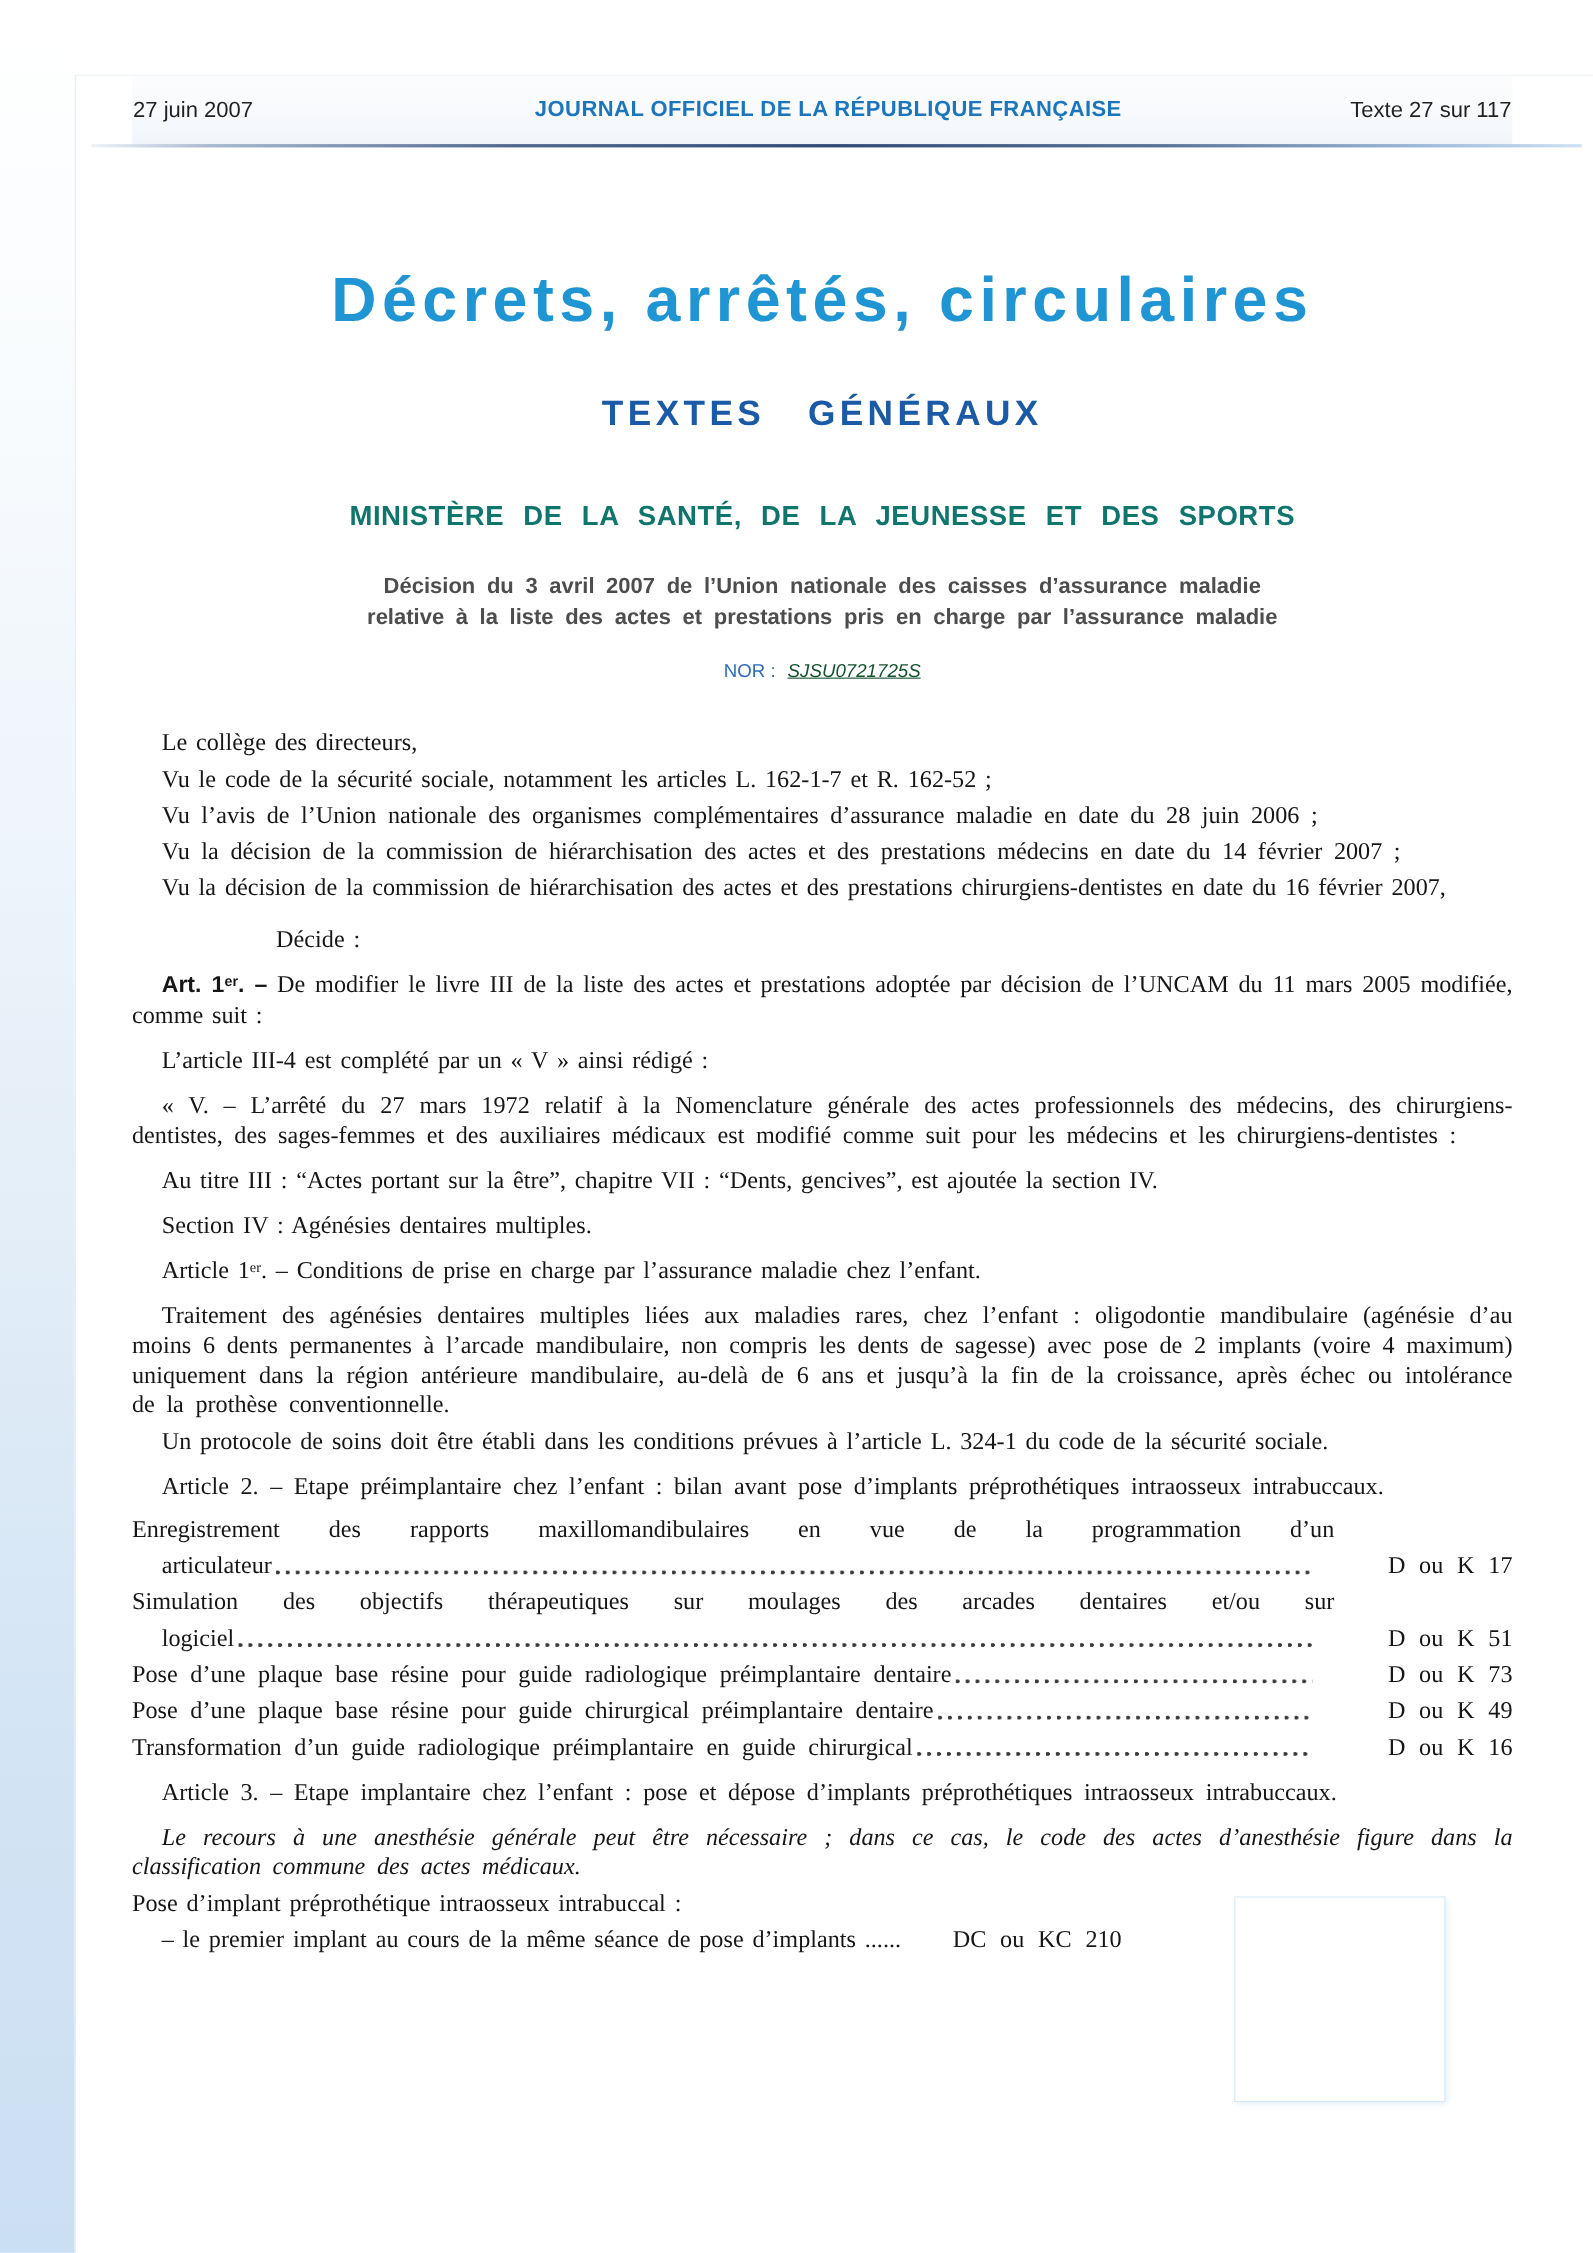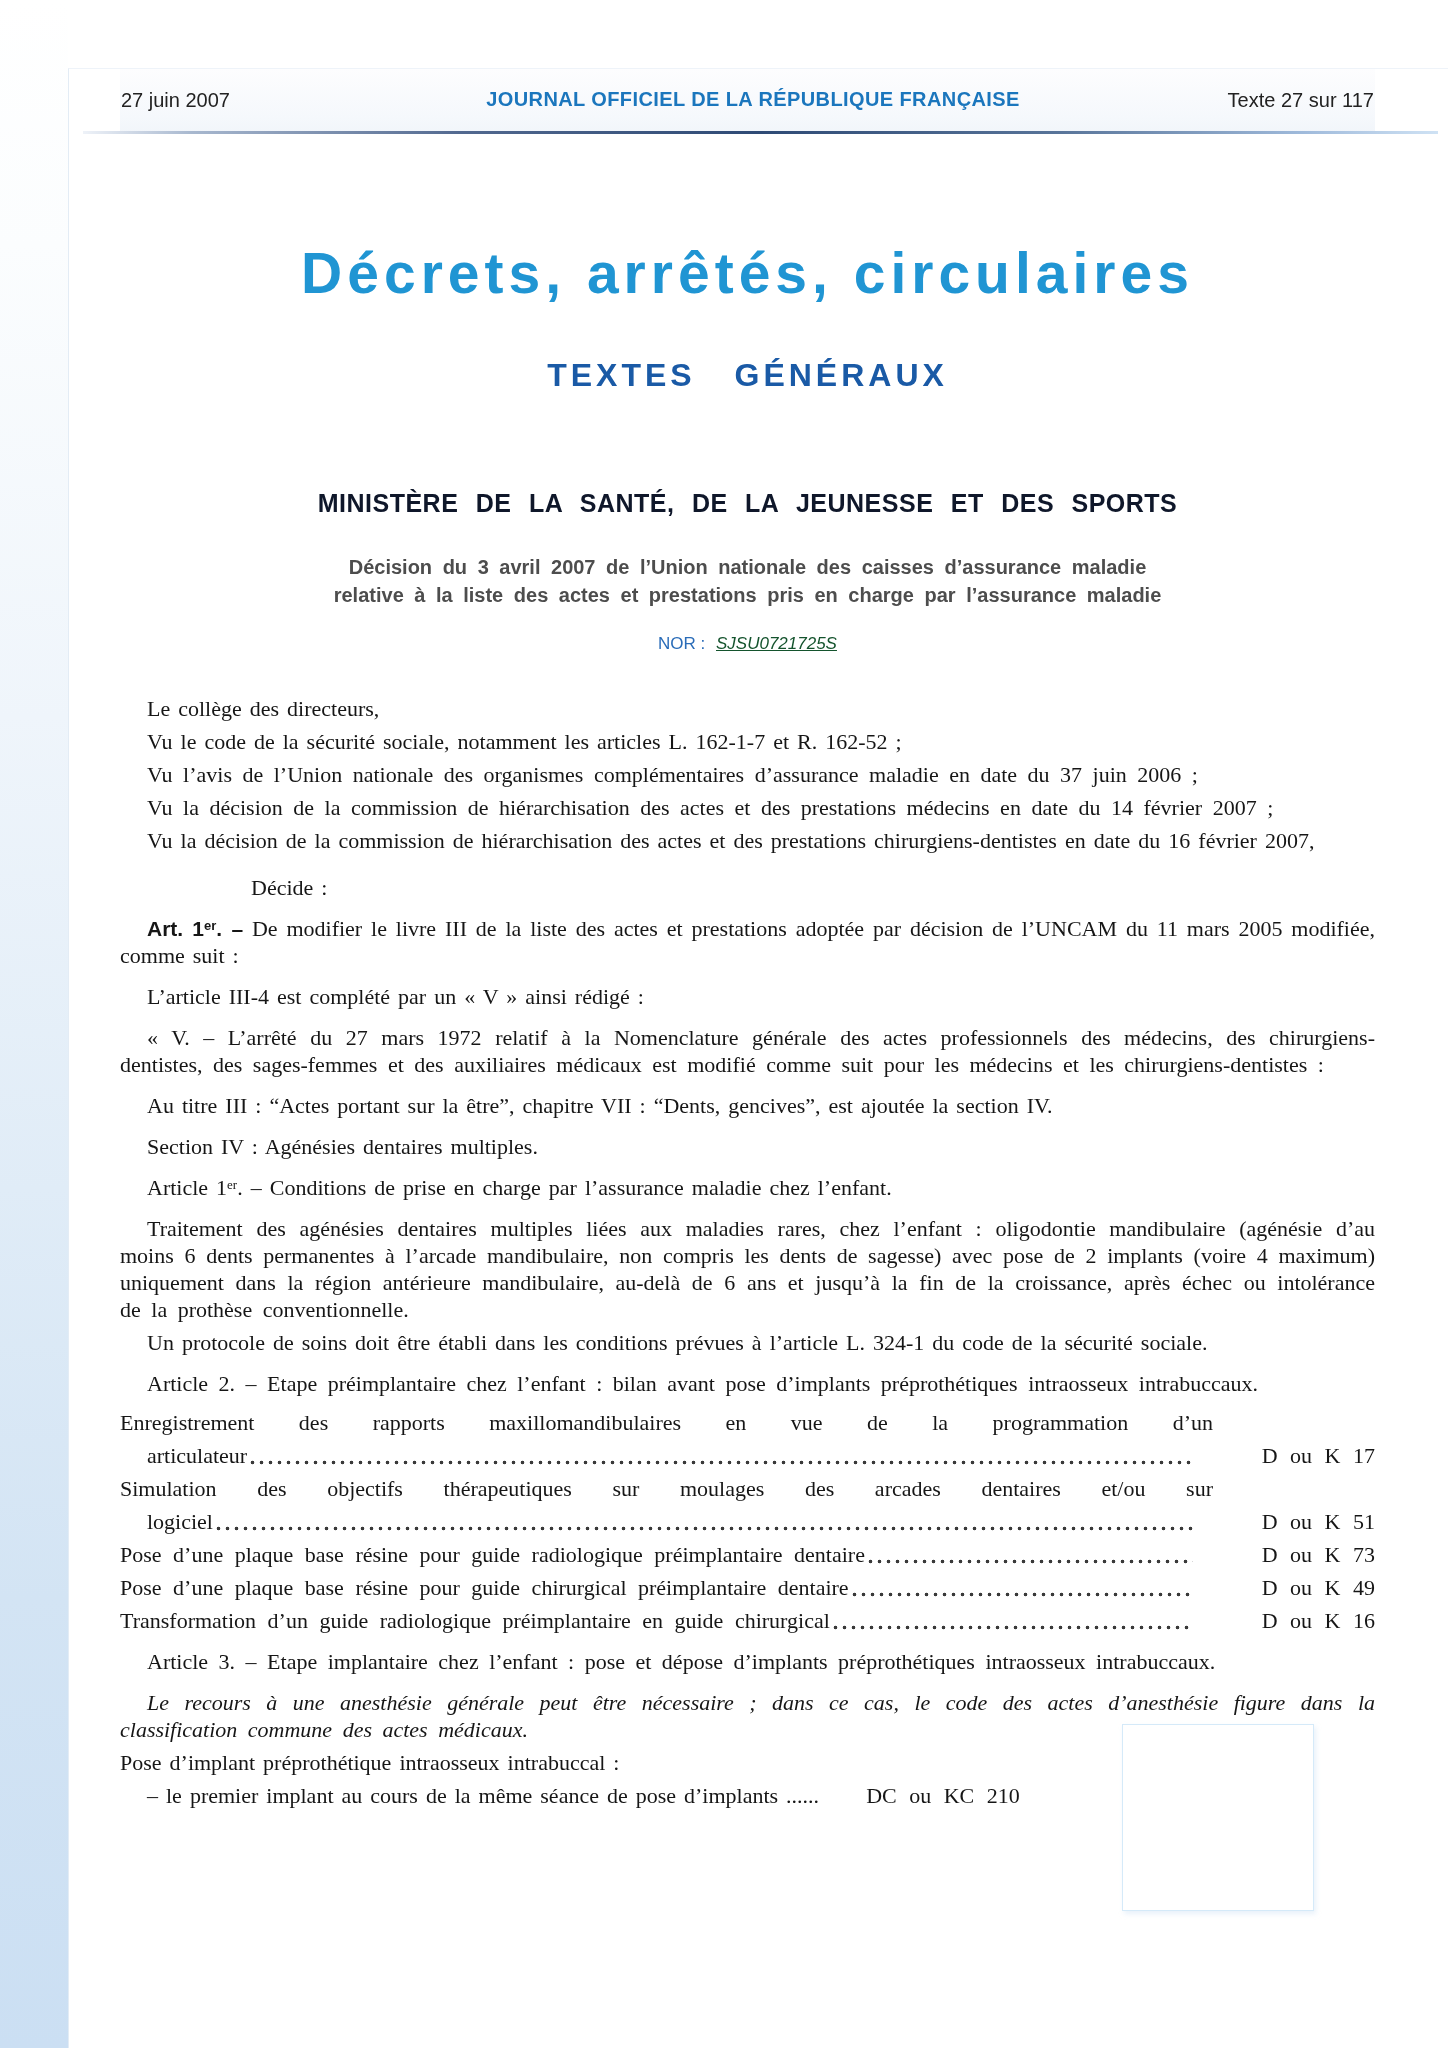--- a/index.html
+++ b/index.html
@@ -30,23 +30,23 @@
     background:linear-gradient(90deg,#eef2f8 0%,#a8b8cf 8%,#51688f 28%,
                #2e4a75 50%,#587499 72%,#9fbadb 90%,#cfe2f4 100%);}
 
   
   .main-title{margin:108px 0 0 0;text-align:center;
     font-family:"Liberation Sans",sans-serif;font-weight:bold;
     font-size:57px;line-height:62px;letter-spacing:5px;color:#2095d3;}
   .section-title{margin:52px 0 0 0;text-align:center;
     font-family:"Liberation Sans",sans-serif;font-weight:bold;
     font-size:32px;line-height:38px;letter-spacing:4px;word-spacing:26px;color:#1a5aa6;}
-  .ministry{margin:94px 0 0 0;text-align:center;
-    font-family:"Liberation Sans",sans-serif;font-weight:bold;
-    font-size:25px;line-height:30px;letter-spacing:.5px;word-spacing:10px;color:#0f172a;}
+  .ministry{margin:60px 0 0 0;text-align:center;
+    font-family:"Liberation Sans",sans-serif;font-weight:bold;
+    font-size:25px;line-height:30px;letter-spacing:.5px;word-spacing:10px;color:#0f766e;}
   .decision{margin:35px 0 0 0;text-align:center;
     font-family:"Liberation Sans",sans-serif;font-weight:bold;
     font-size:20px;line-height:28px;word-spacing:5px;color:#4d4d4d;}
   .nor-line{margin:24px 0 0 0;text-align:center;
     font-family:"Liberation Sans",sans-serif;font-size:17px;line-height:22px;}
   .nor-label{color:#2a6cb8;}
   .nor-code{color:#14532d;font-style:italic;margin-left:6px;text-decoration:underline;}
 
   
   .doc-body{margin-top:40px;font-size:22px;line-height:27px;color:#161616;
@@ -109,21 +109,21 @@
 
     <div class="nor-line">
       <span class="nor-label">NOR :</span>
       <span class="nor-code">SJSU0721725S</span>
     </div>
 
     <div class="doc-body">
 
       <p class="ind">Le collège des directeurs,</p>
       <p class="ind">Vu le code de la sécurité sociale, notamment les articles L. 162-1-7 et R. 162-52 ;</p>
-      <p class="ind wide">Vu l’avis de l’Union nationale des organismes complémentaires d’assurance maladie en date du 37 juin 2006 ;</p>
+      <p class="ind wide">Vu l’avis de l’Union nationale des organismes complémentaires d’assurance maladie en date du 28 juin 2006 ;</p>
       <p class="ind wide">Vu la décision de la commission de hiérarchisation des actes et des prestations médecins en date du 14 février 2007 ;</p>
       <p class="ind">Vu la décision de la commission de hiérarchisation des actes et des prestations chirurgiens-dentistes en date du 16 février 2007,</p>
 
       <p class="decide">Décide :</p>
 
       <p class="ind mt14"><span class="art-bold"><span>Art. 1</span><sup class="sp">er</sup><span>. –</span></span><span> De modifier le livre III de la liste des actes et prestations adoptée par décision de l’UNCAM du 11 mars 2005 modifiée, comme suit :</span></p>
 
       <p class="ind mt14">L’article III-4 est complété par un « V » ainsi rédigé :</p>
 
       <p class="ind mt14 wide">« V. – L’arrêté du 27 mars 1972 relatif à la Nomenclature générale des actes professionnels des médecins, des chirurgiens-dentistes, des sages-femmes et des auxiliaires médicaux est modifié comme suit pour les médecins et les chirurgiens-dentistes :</p>

